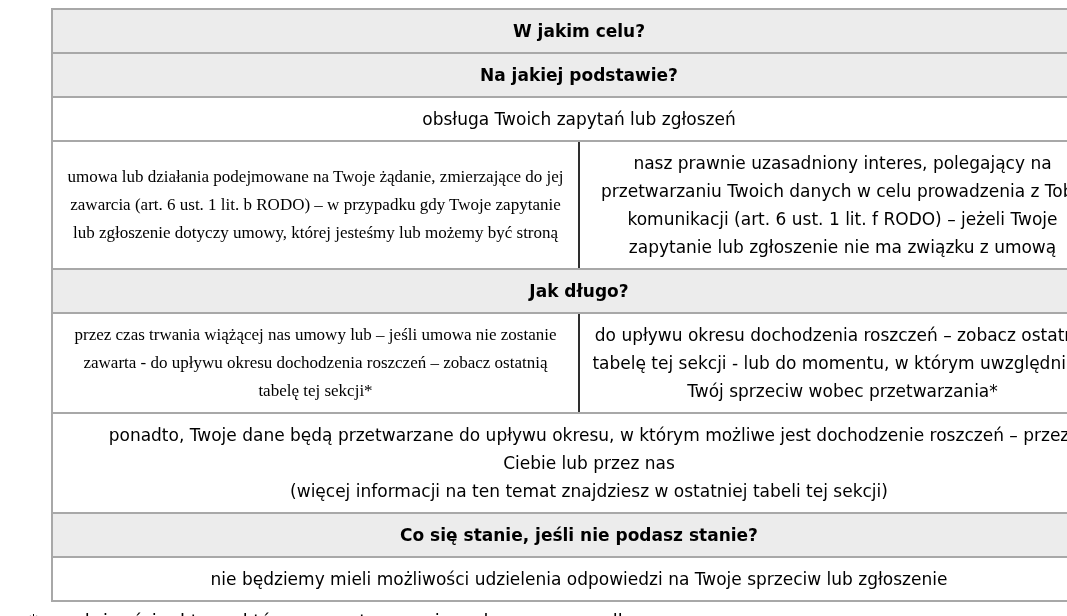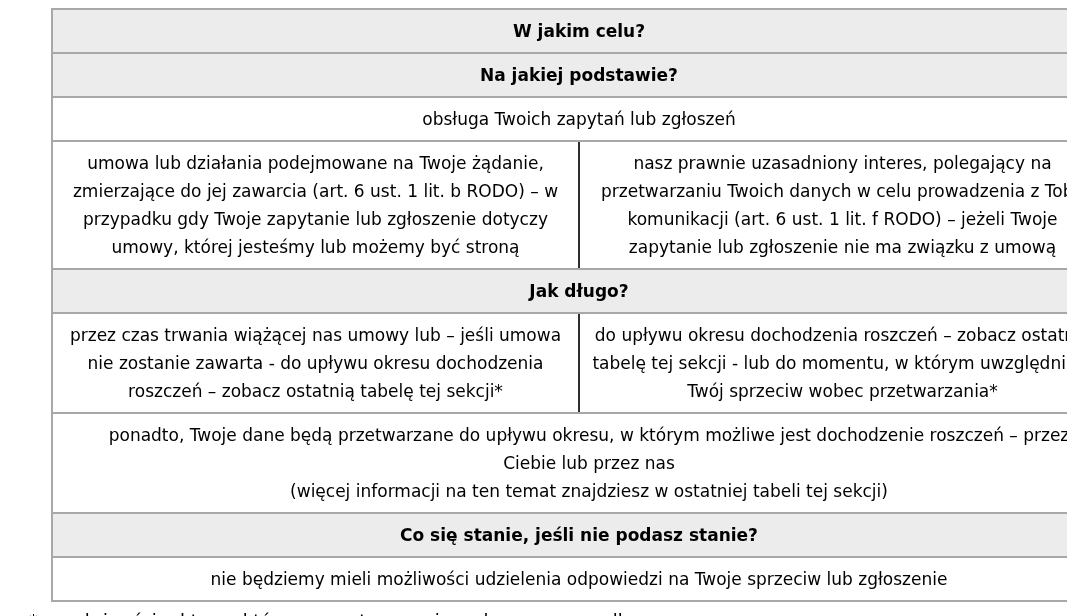--- a/index.html
+++ b/index.html
@@ -36,20 +36,21 @@
     text-align: center;
     vertical-align: middle;
     padding: 7px 12px;
   }
   .info-table th {
     background: var(--header-bg);
     font-weight: bold;
   }
   td.cell-left {
     border-right: 2px solid var(--divider);
+    font-family: Liberation Serif, serif;
   }
   td.cell-right {
     border-left: 2px solid var(--divider);
   }
   td.tall { height: 118px; }
   td.mid  { height: 96px; }
   td.multi {
     white-space: pre-line;
     height: 91px;
     padding-left: 32px;

